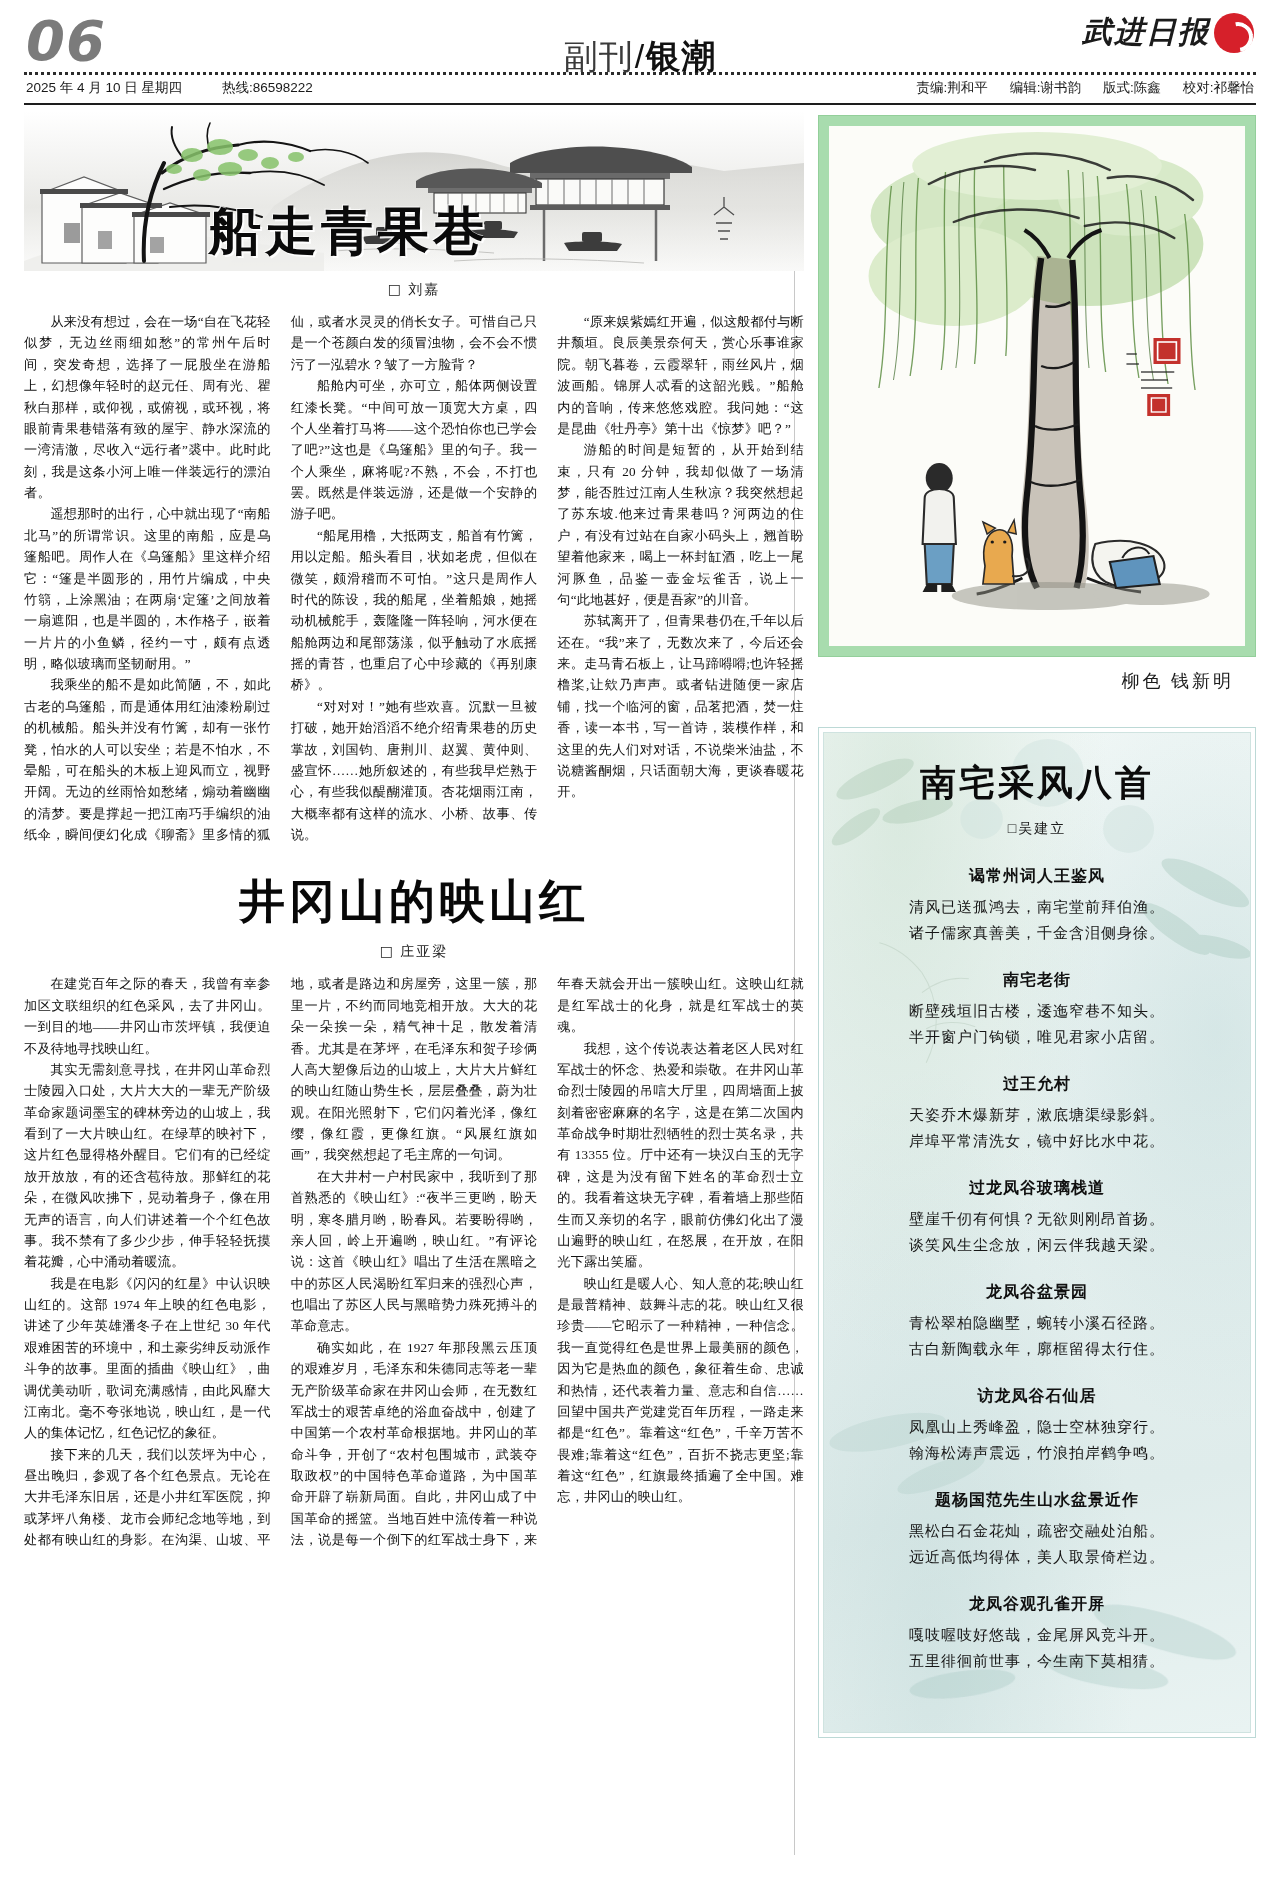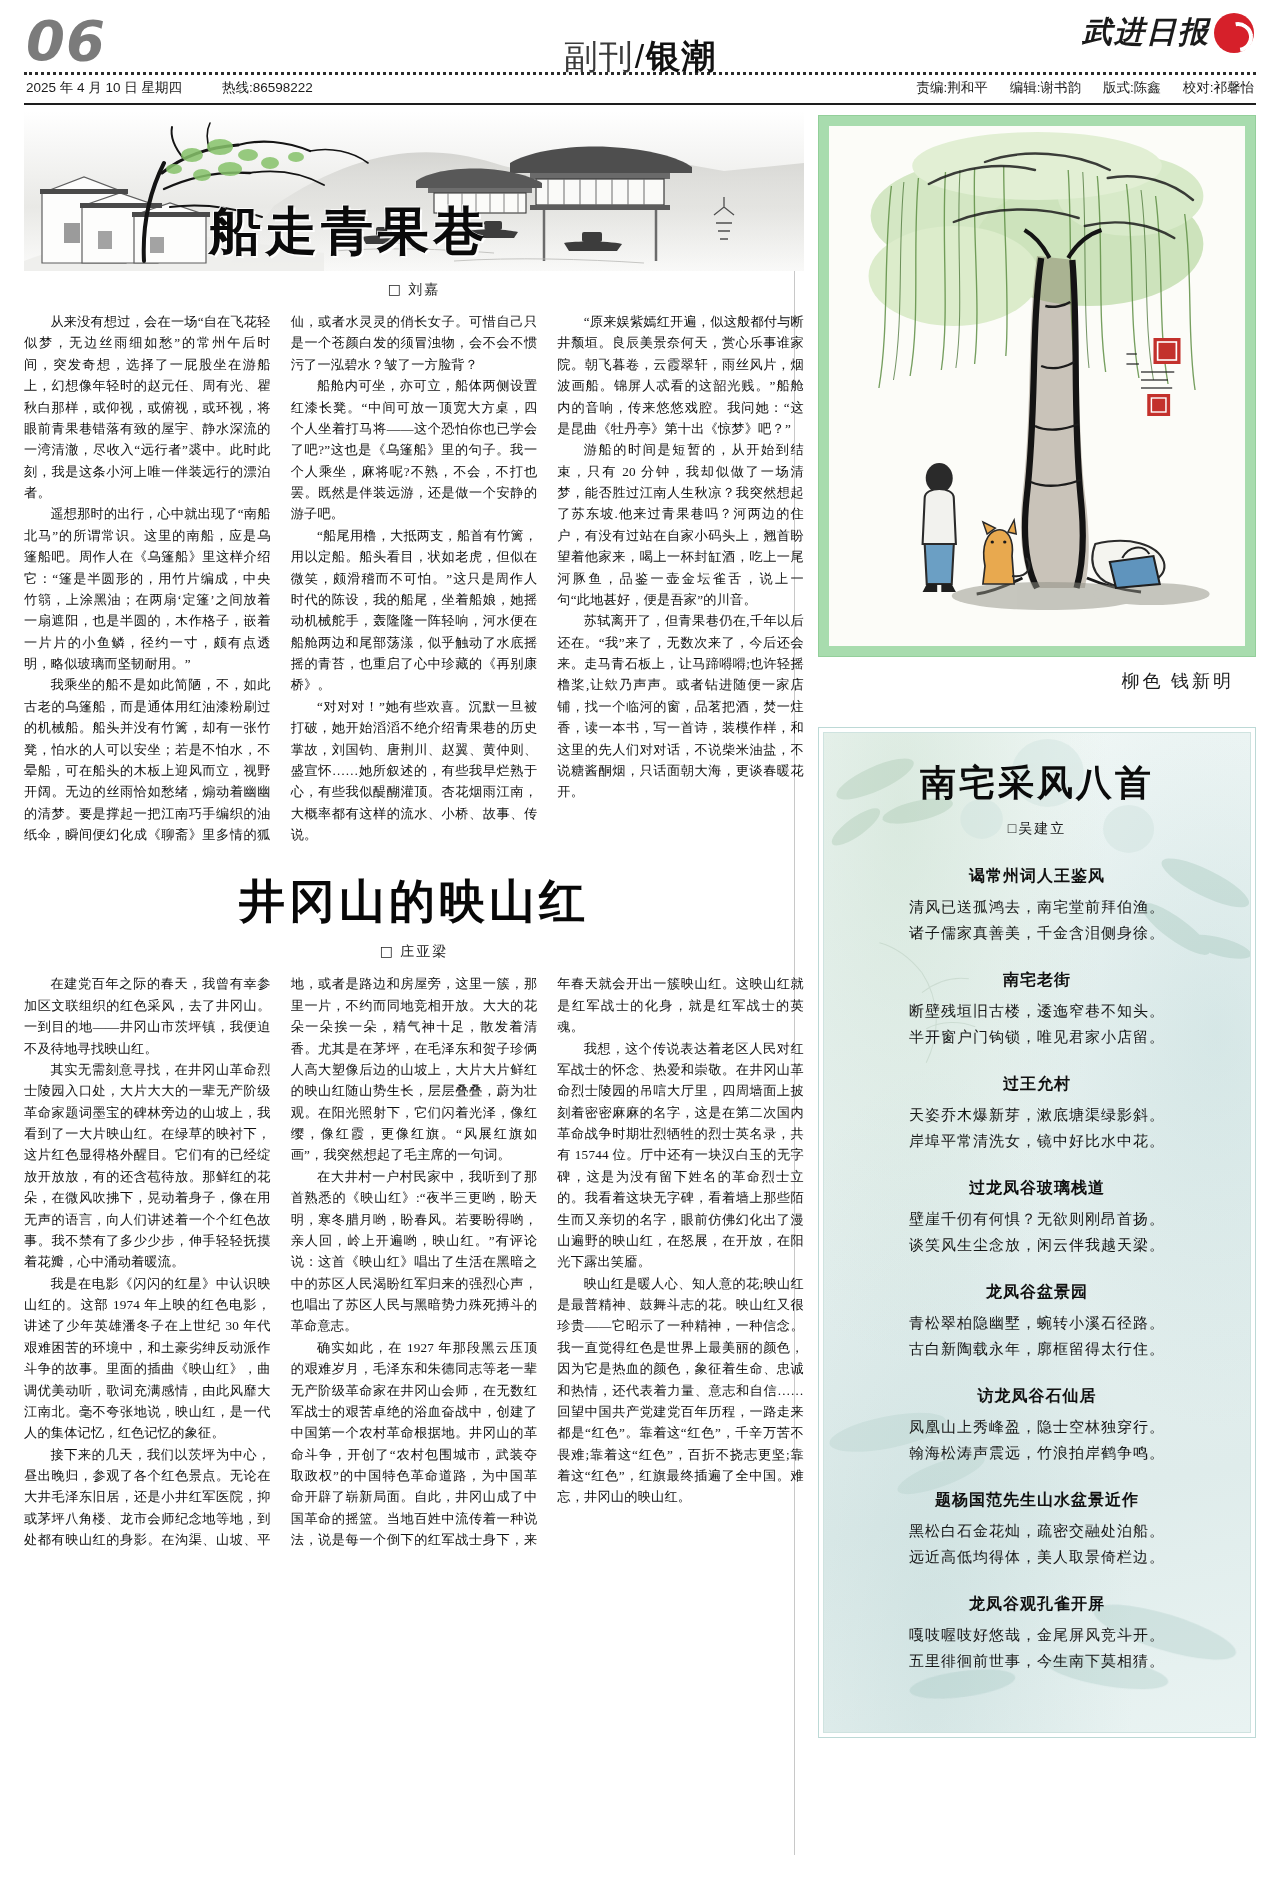--- a/index.html
+++ b/index.html
@@ -432,21 +432,21 @@
           <span class="box">□</span>
           <span>庄亚梁</span>
         </div>
         <div class="cols2">
           <p>在建党百年之际的春天，我曾有幸参加区文联组织的红色采风，去了井冈山。一到目的地——井冈山市茨坪镇，我便迫不及待地寻找映山红。</p>
           <p>其实无需刻意寻找，在井冈山革命烈士陵园入口处，大片大大的一辈无产阶级革命家题词墨宝的碑林旁边的山坡上，我看到了一大片映山红。在绿草的映衬下，这片红色显得格外醒目。它们有的已经绽放开放放，有的还含苞待放。那鲜红的花朵，在微风吹拂下，晃动着身子，像在用无声的语言，向人们讲述着一个个红色故事。我不禁有了多少少步，伸手轻轻抚摸着花瓣，心中涌动着暖流。</p>
           <p>我是在电影《闪闪的红星》中认识映山红的。这部 1974 年上映的红色电影，讲述了少年英雄潘冬子在上世纪 30 年代艰难困苦的环境中，和土豪劣绅反动派作斗争的故事。里面的插曲《映山红》，曲调优美动听，歌词充满感情，由此风靡大江南北。毫不夸张地说，映山红，是一代人的集体记忆，红色记忆的象征。</p>
           <p>接下来的几天，我们以茨坪为中心，昼出晚归，参观了各个红色景点。无论在大井毛泽东旧居，还是小井红军医院，抑或茅坪八角楼、龙市会师纪念地等地，到处都有映山红的身影。在沟渠、山坡、平地，或者是路边和房屋旁，这里一簇，那里一片，不约而同地竞相开放。大大的花朵一朵挨一朵，精气神十足，散发着清香。尤其是在茅坪，在毛泽东和贺子珍俩人高大塑像后边的山坡上，大片大片鲜红的映山红随山势生长，层层叠叠，蔚为壮观。在阳光照射下，它们闪着光泽，像红缨，像红霞，更像红旗。“风展红旗如画”，我突然想起了毛主席的一句词。</p>
           <p>在大井村一户村民家中，我听到了那首熟悉的《映山红》:“夜半三更哟，盼天明，寒冬腊月哟，盼春风。若要盼得哟，亲人回，岭上开遍哟，映山红。”有评论说：这首《映山红》唱出了生活在黑暗之中的苏区人民渴盼红军归来的强烈心声，也唱出了苏区人民与黑暗势力殊死搏斗的革命意志。</p>
           <p>确实如此，在 1927 年那段黑云压顶的艰难岁月，毛泽东和朱德同志等老一辈无产阶级革命家在井冈山会师，在无数红军战士的艰苦卓绝的浴血奋战中，创建了中国第一个农村革命根据地。井冈山的革命斗争，开创了“农村包围城市，武装夺取政权”的中国特色革命道路，为中国革命开辟了崭新局面。自此，井冈山成了中国革命的摇篮。当地百姓中流传着一种说法，说是每一个倒下的红军战士身下，来年春天就会开出一簇映山红。这映山红就是红军战士的化身，就是红军战士的英魂。</p>
-          <p>我想，这个传说表达着老区人民对红军战士的怀念、热爱和崇敬。在井冈山革命烈士陵园的吊唁大厅里，四周墙面上披刻着密密麻麻的名字，这是在第二次国内革命战争时期壮烈牺牲的烈士英名录，共有 15744 位。厅中还有一块汉白玉的无字碑，这是为没有留下姓名的革命烈士立的。我看着这块无字碑，看着墙上那些陌生而又亲切的名字，眼前仿佛幻化出了漫山遍野的映山红，在怒展，在开放，在阳光下露出笑靥。</p>
+          <p>我想，这个传说表达着老区人民对红军战士的怀念、热爱和崇敬。在井冈山革命烈士陵园的吊唁大厅里，四周墙面上披刻着密密麻麻的名字，这是在第二次国内革命战争时期壮烈牺牲的烈士英名录，共有 13355 位。厅中还有一块汉白玉的无字碑，这是为没有留下姓名的革命烈士立的。我看着这块无字碑，看着墙上那些陌生而又亲切的名字，眼前仿佛幻化出了漫山遍野的映山红，在怒展，在开放，在阳光下露出笑靥。</p>
           <p>映山红是暖人心、知人意的花;映山红是最普精神、鼓舞斗志的花。映山红又很珍贵——它昭示了一种精神，一种信念。我一直觉得红色是世界上最美丽的颜色，因为它是热血的颜色，象征着生命、忠诚和热情，还代表着力量、意志和自信……回望中国共产党建党百年历程，一路走来都是“红色”。靠着这“红色”，千辛万苦不畏难;靠着这“红色”，百折不挠志更坚;靠着这“红色”，红旗最终插遍了全中国。难忘，井冈山的映山红。</p>
         </div>
       </div>
 
     </div>
 
     <div class="col-right">
 
       <div class="painting-frame">
         <div class="painting">

